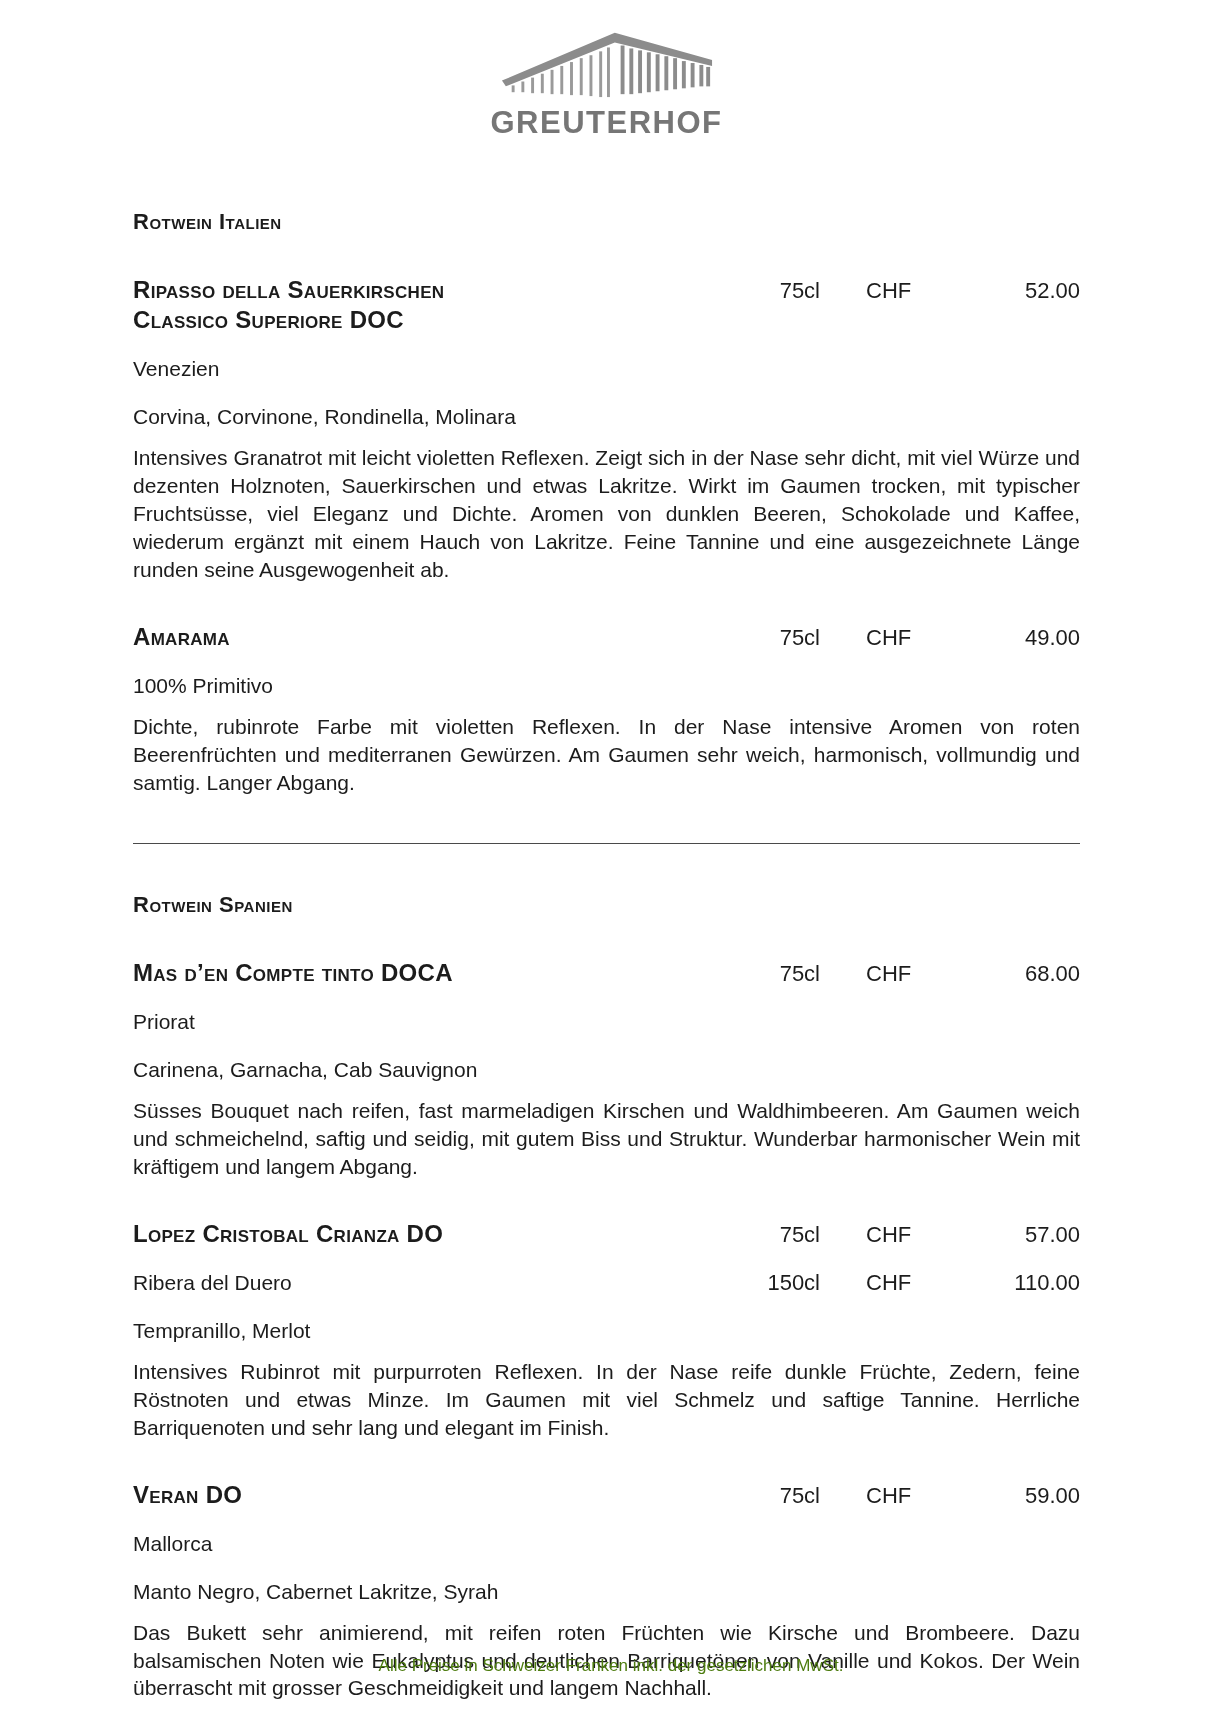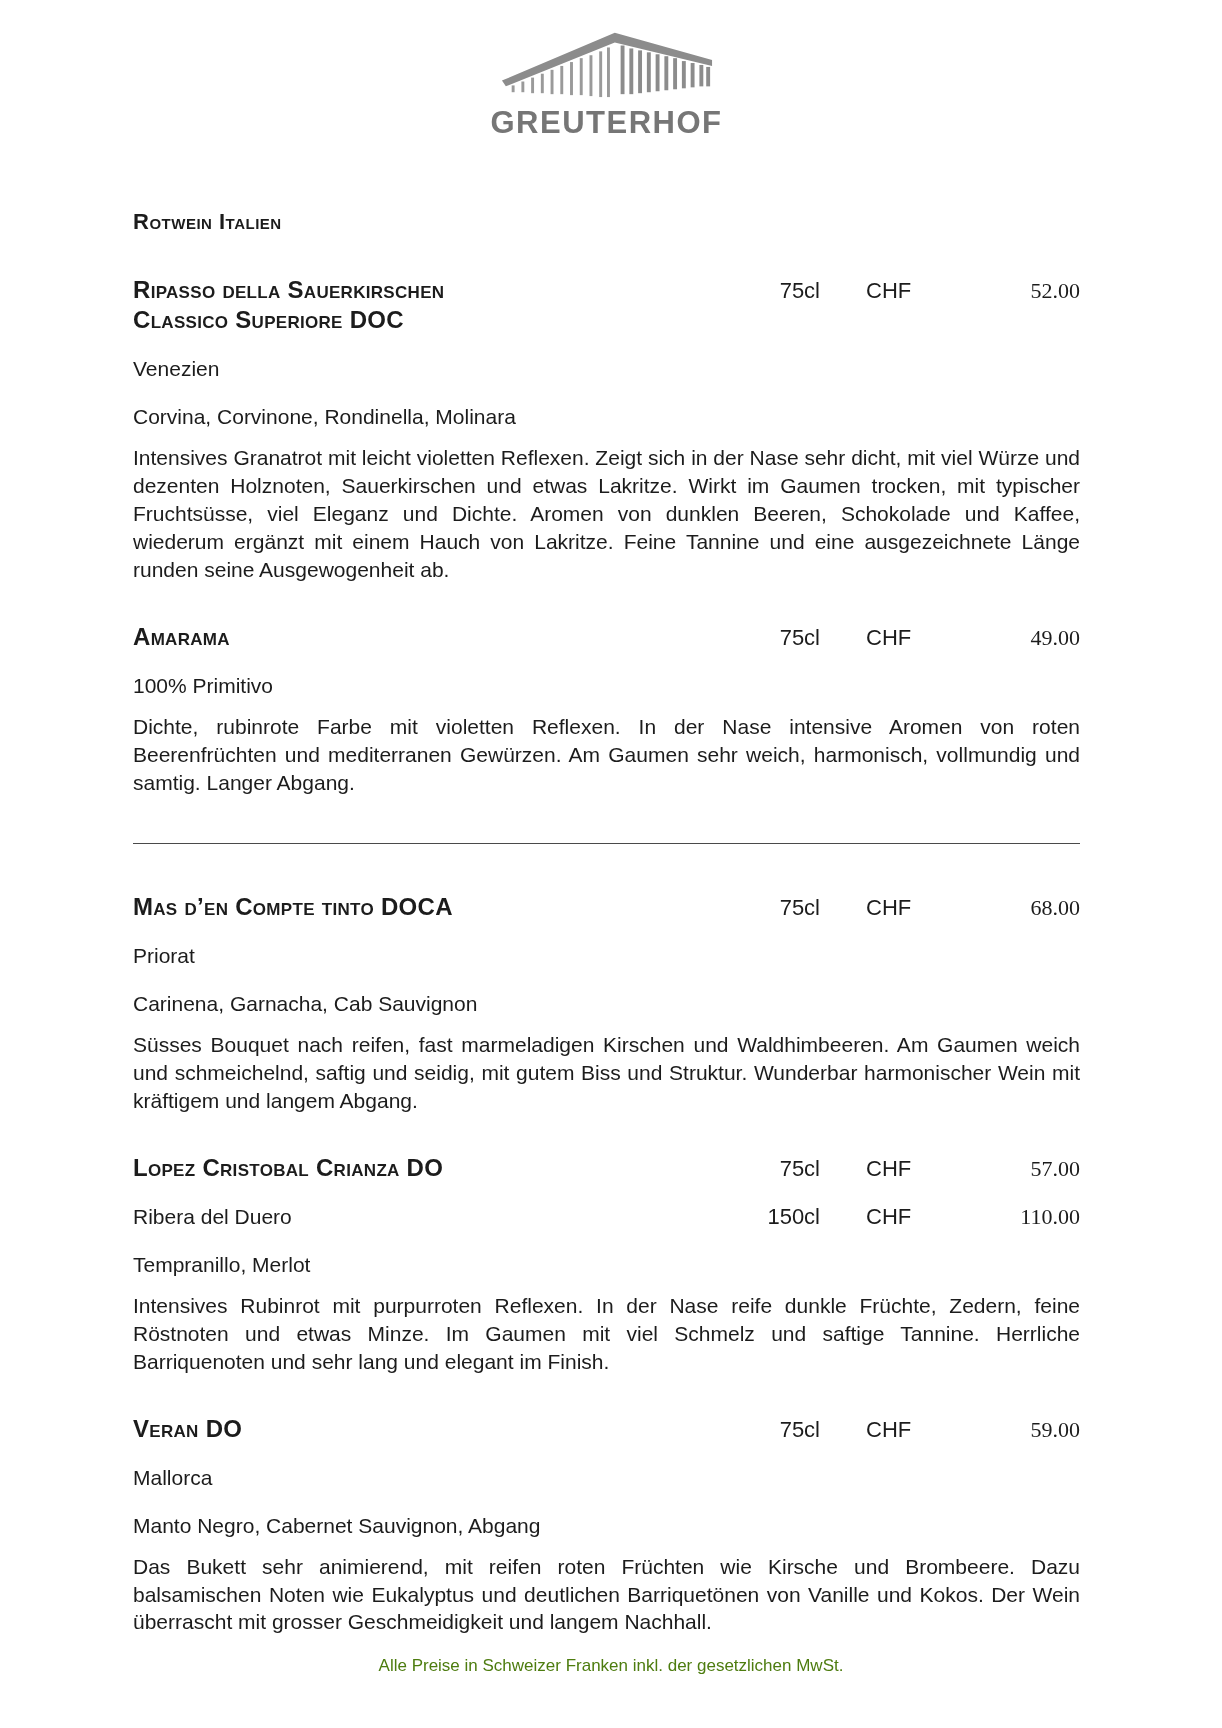--- a/index.html
+++ b/index.html
@@ -29,21 +29,21 @@
     letter-spacing:0.5px;margin:6px 0 40px 0;
   }
   .wine{margin-bottom:38px;}
   .wine-row{display:flex;align-items:baseline;}
   .w-name{
     flex:1;font-variant:small-caps;font-weight:700;font-size:24px;
     letter-spacing:0.3px;line-height:1.26;
   }
   .col-size{width:100px;text-align:right;font-size:22px;line-height:1.26;}
   .col-chf{width:148px;box-sizing:border-box;padding-left:46px;text-align:left;font-size:22px;line-height:1.26;}
-  .col-price{width:112px;text-align:right;font-size:22px;line-height:1.26;font-family:Liberation Serif, serif;}
+  .col-price{width:112px;text-align:right;font-size:22px;line-height:1.26;}
   .sub{font-size:21px;line-height:1.33;margin-top:20px;}
   .sub.flex1{flex:1;}
   .desc{
     font-size:21px;line-height:1.33;text-align:justify;
     margin:13px 0 0 0;
   }
   .divider{
     border:none;border-top:1.5px solid #4a4a4a;
     margin:46px 0 48px 0;
   }
@@ -116,20 +116,21 @@
         <span class="col-price">49.00</span>
       </div>
       <div class="sub">100% Primitivo</div>
       <p class="desc">Dichte, rubinrote Farbe mit violetten Reflexen. In der Nase intensive Aromen von roten Beerenfrüchten und mediterranen Gewürzen. Am Gaumen sehr weich, harmonisch, vollmundig und samtig. Langer Abgang.</p>
     </article>
   </section>
 
   <hr class="divider">
 
   <section>
+    <h1 class="section-title">Rotwein Spanien</h1>
 
     <article class="wine">
       <div class="wine-row">
         <span class="w-name">Mas d’en Compte tinto DOCA</span>
         <span class="col-size">75cl</span>
         <span class="col-chf">CHF</span>
         <span class="col-price">68.00</span>
       </div>
       <div class="sub">Priorat</div>
       <div class="sub">Carinena, Garnacha, Cab Sauvignon</div>
@@ -154,20 +155,20 @@
     </article>
 
     <article class="wine">
       <div class="wine-row">
         <span class="w-name">Veran DO</span>
         <span class="col-size">75cl</span>
         <span class="col-chf">CHF</span>
         <span class="col-price">59.00</span>
       </div>
       <div class="sub">Mallorca</div>
-      <div class="sub">Manto Negro, Cabernet Sauvignon, Abgang</div>
+      <div class="sub">Manto Negro, Cabernet Lakritze, Syrah</div>
       <p class="desc">Das Bukett sehr animierend, mit reifen roten Früchten wie Kirsche und Brombeere. Dazu balsamischen Noten wie Eukalyptus und deutlichen Barriquetönen von Vanille und Kokos. Der Wein überrascht mit grosser Geschmeidigkeit und langem Nachhall.</p>
     </article>
   </section>
 
   <div class="footer-note">Alle Preise in Schweizer Franken inkl. der gesetzlichen MwSt.</div>
 
 </div>
 
 </body></html>

